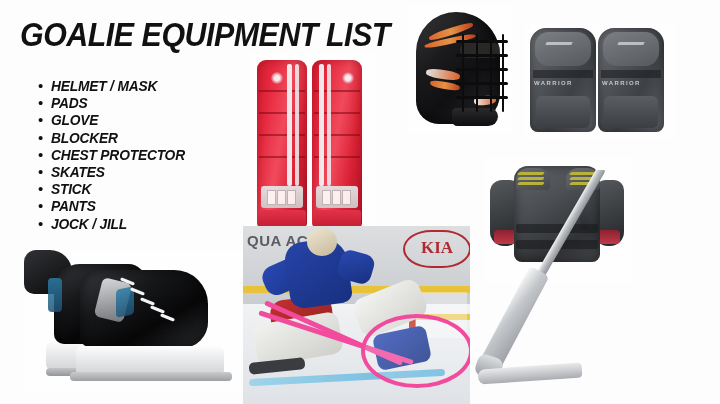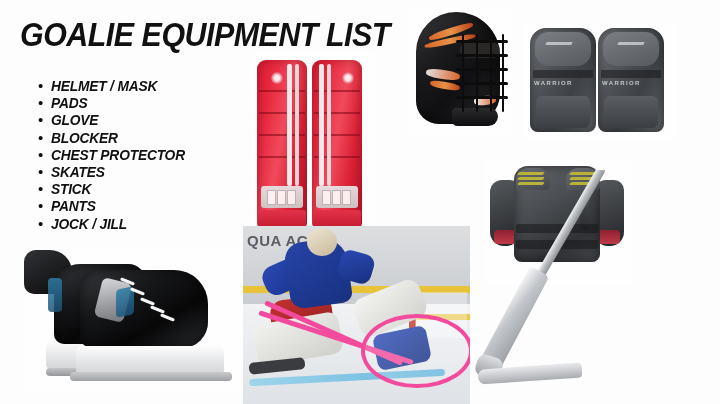--- a/index.html
+++ b/index.html
@@ -360,20 +360,21 @@
     <div class="lace" style="left:116px;top:50px"></div>
     <div class="lace" style="left:126px;top:58px"></div>
     <div class="lace" style="left:136px;top:66px"></div>
     <div id="cowling-front"></div>
     <div id="blade-runner"></div>
   </div>
 
   <div id="action-photo" class="photo">
     <div id="rink-wall">
       <div id="wall-text">QUA           ACE</div>
+      <div id="kia-logo">KIA</div>
     </div>
     <div id="yellow-line"></div>
     <div id="ice"></div>
     <div id="yellow-line2"></div>
     <div id="goal-post"></div>
     <div id="net-mesh"></div>
 
     <div id="legpad-h2" class="player"></div>
     <div id="jersey-sleeve" class="player"></div>
     <div id="pants-h" class="player"></div>

